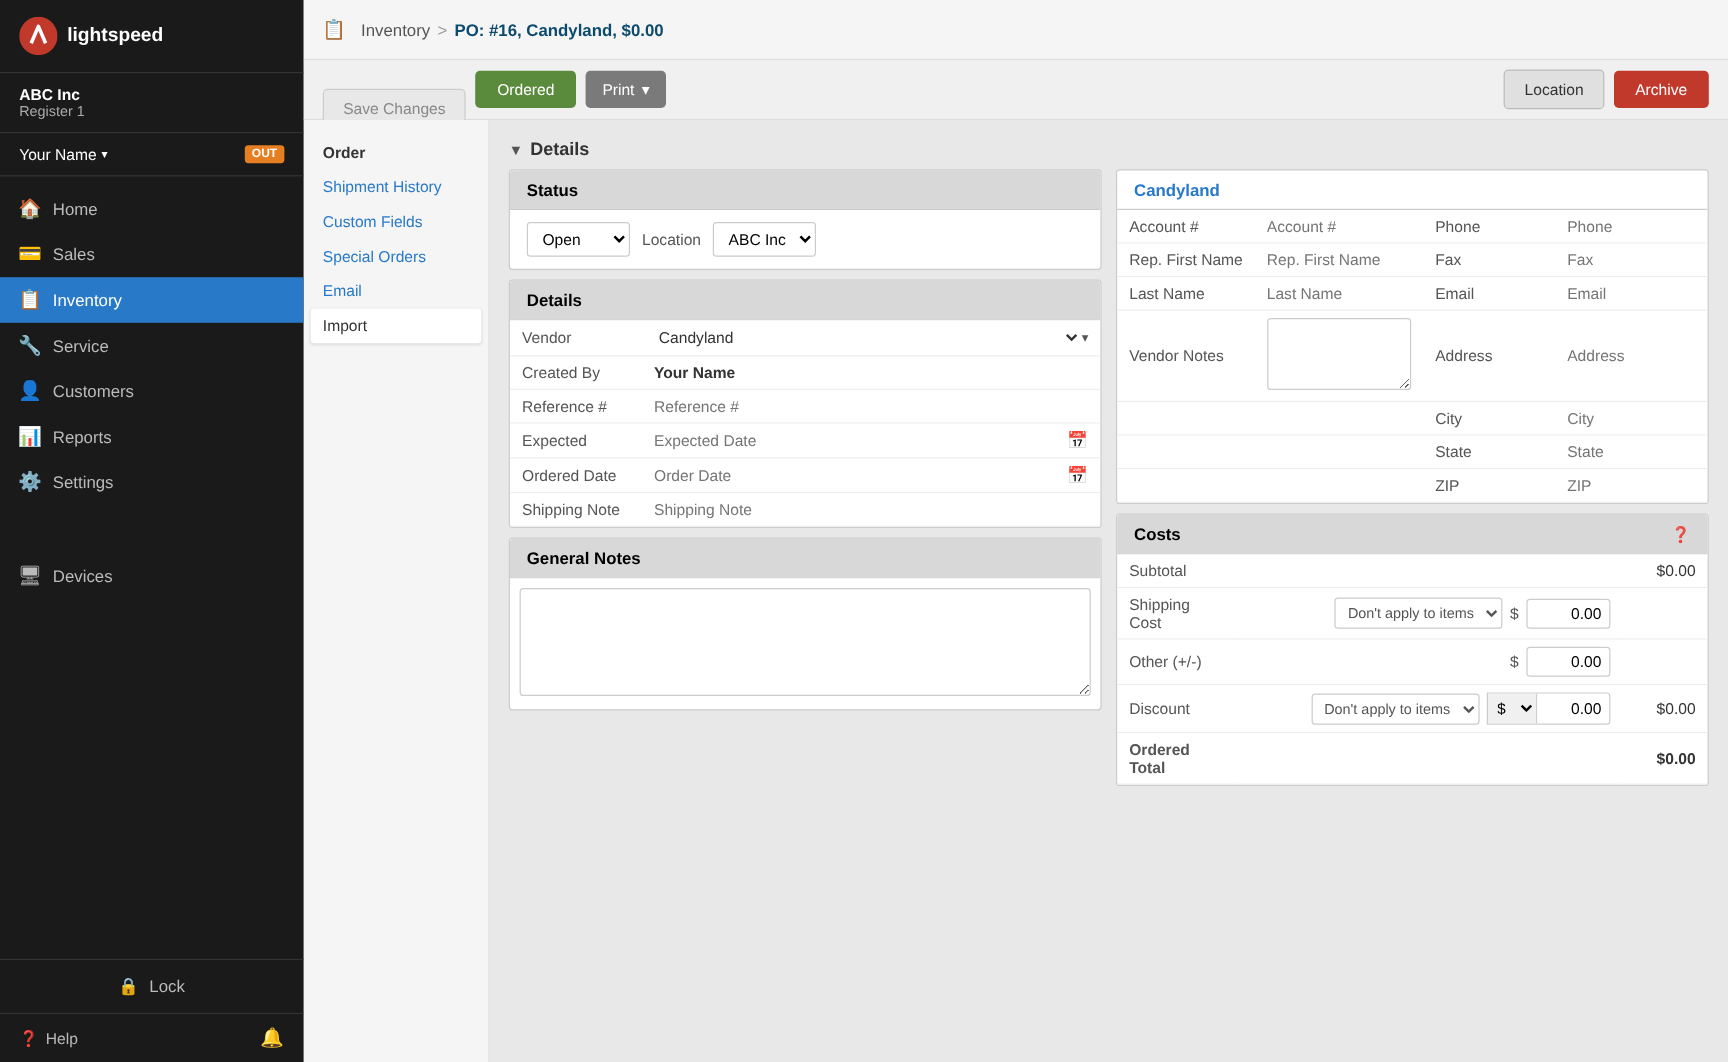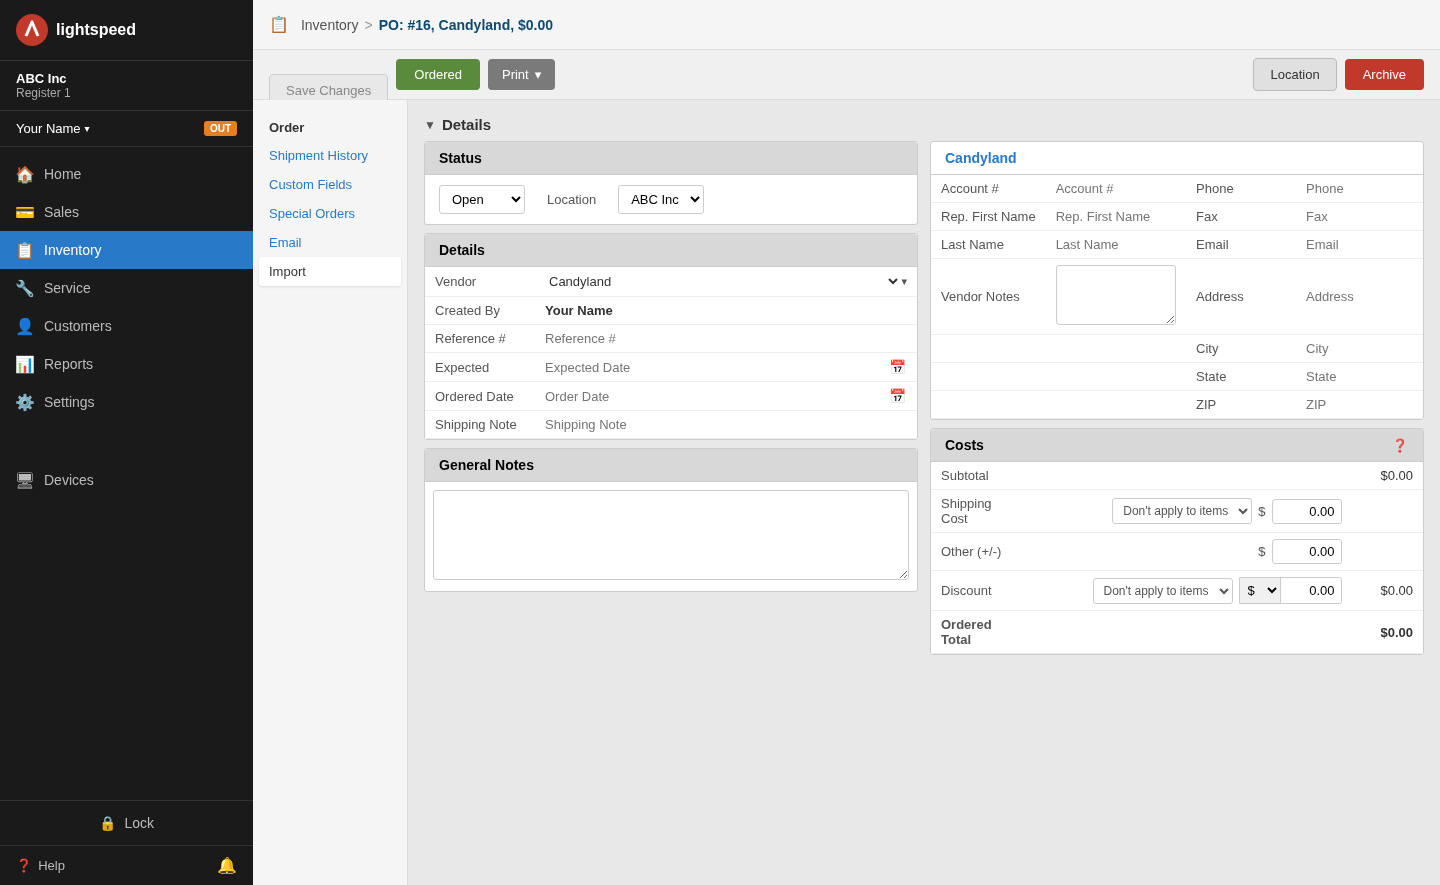--- a/index.html
+++ b/index.html
@@ -57,21 +57,21 @@
     .toggle-arrow { font-size: 12px; color: #555; cursor: pointer; }
 
     
     .two-col { display: flex; gap: 12px; }
     .col-left { flex: 1; }
     .col-right { flex: 1; }
 
     
     .status-section { background: #fff; border: 1px solid #ccc; border-radius: 3px; }
     .status-header { background: #d8d8d8; padding: 8px 14px; font-weight: 700; font-size: 14px; border-bottom: 1px solid #ccc; border-radius: 3px 3px 0 0; }
-    .status-body { padding: 10px 14px; display: flex; align-items: center; gap: 22px; }
+    .status-body { padding: 10px 14px; display: flex; align-items: center; gap: 10px; }
     .status-select { padding: 5px 8px; border: 1px solid #ccc; border-radius: 3px; font-size: 13px; background: #fff; }
     .location-label { font-size: 13px; color: #555; }
 
     
     .details-section { background: #fff; border: 1px solid #ccc; border-radius: 3px; margin-top: 8px; }
     .details-header { background: #d8d8d8; padding: 8px 14px; font-weight: 700; font-size: 14px; border-bottom: 1px solid #ccc; border-radius: 3px 3px 0 0; }
     .form-table { width: 100%; border-collapse: collapse; }
     .form-table td { padding: 6px 10px; border-bottom: 1px solid #eee; font-size: 13px; vertical-align: middle; }
     .form-table td:first-child { width: 110px; color: #555; font-weight: 500; white-space: nowrap; }
     .form-input { width: 100%; border: none; background: transparent; font-size: 13px; color: #aaa; outline: none; }

